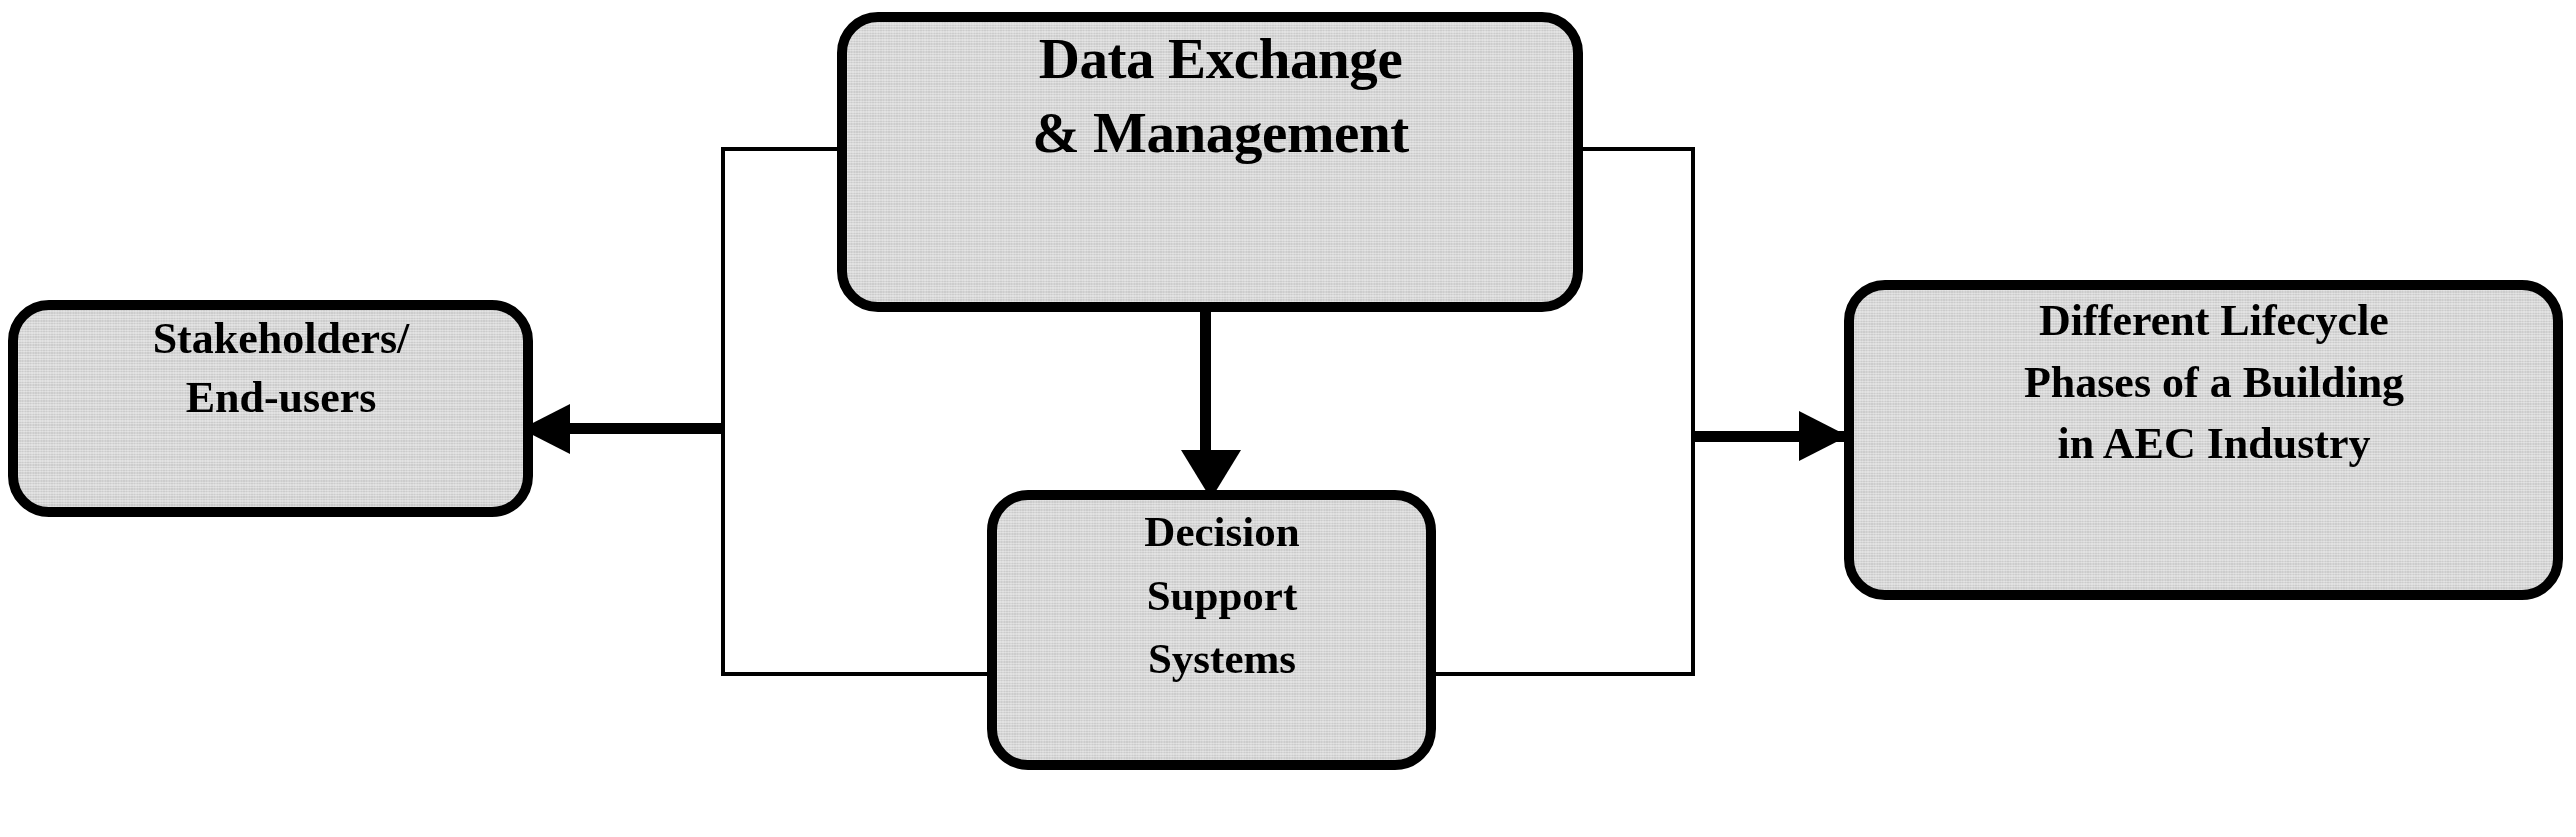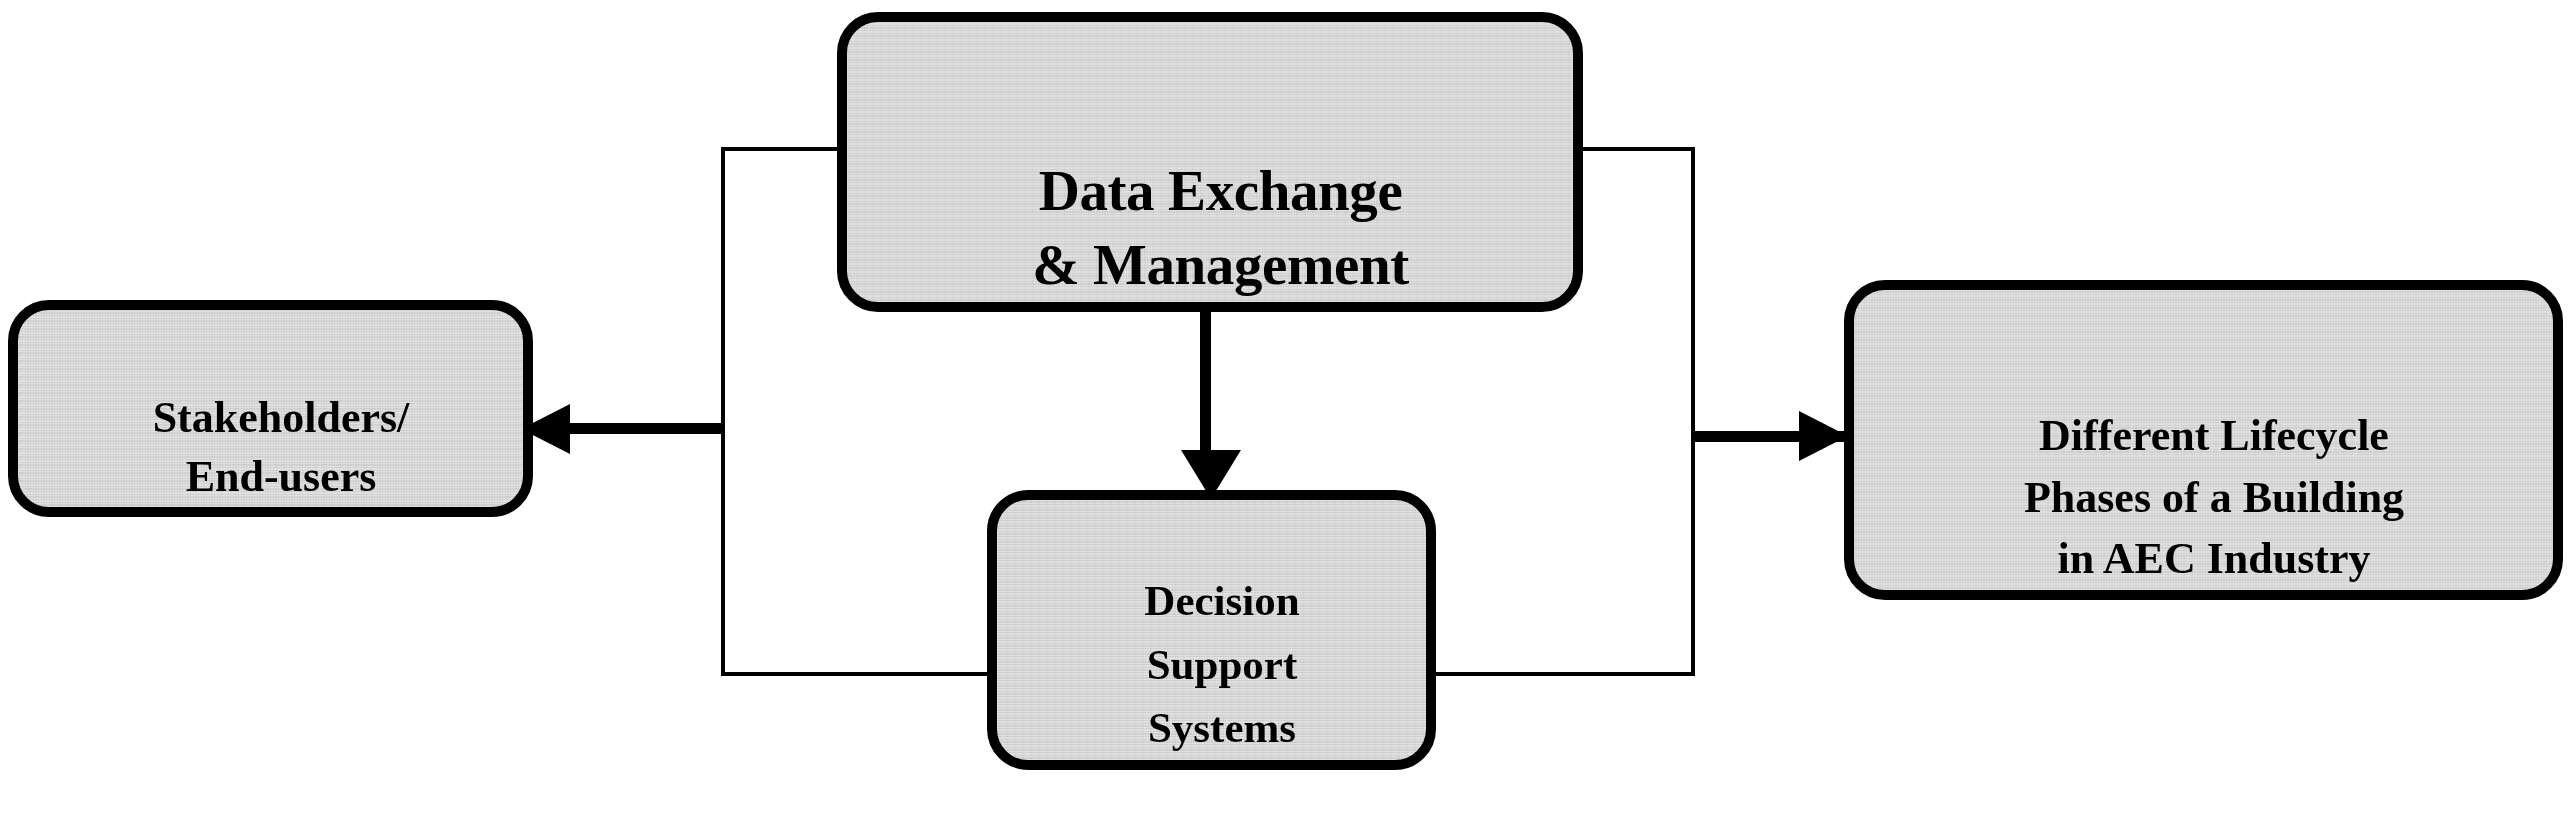--- a/index.html
+++ b/index.html
@@ -18,21 +18,21 @@
     background: #ffffff;
     overflow: hidden;
   }
   .node {
     position: absolute;
     box-sizing: border-box;
     background: #cccccc;
     border: 10.3px solid #000000;
     border-radius: 41px;
     display: flex;
-    align-items: flex-end;
+    align-items: flex-start;
     justify-content: center;
     text-align: center;
     color: #000000;
     font-weight: bold;
     font-family: "Liberation Serif", "DejaVu Serif", serif;
     z-index: 5;
     
     background-image:
       repeating-linear-gradient(0deg, rgba(255,255,255,0.32) 0px, rgba(255,255,255,0.32) 0.8px, rgba(0,0,0,0) 0.8px, rgba(0,0,0,0) 1.6px),
       repeating-linear-gradient(90deg, rgba(255,255,255,0.18) 0px, rgba(255,255,255,0.18) 0.8px, rgba(0,0,0,0) 0.8px, rgba(0,0,0,0) 1.6px);

